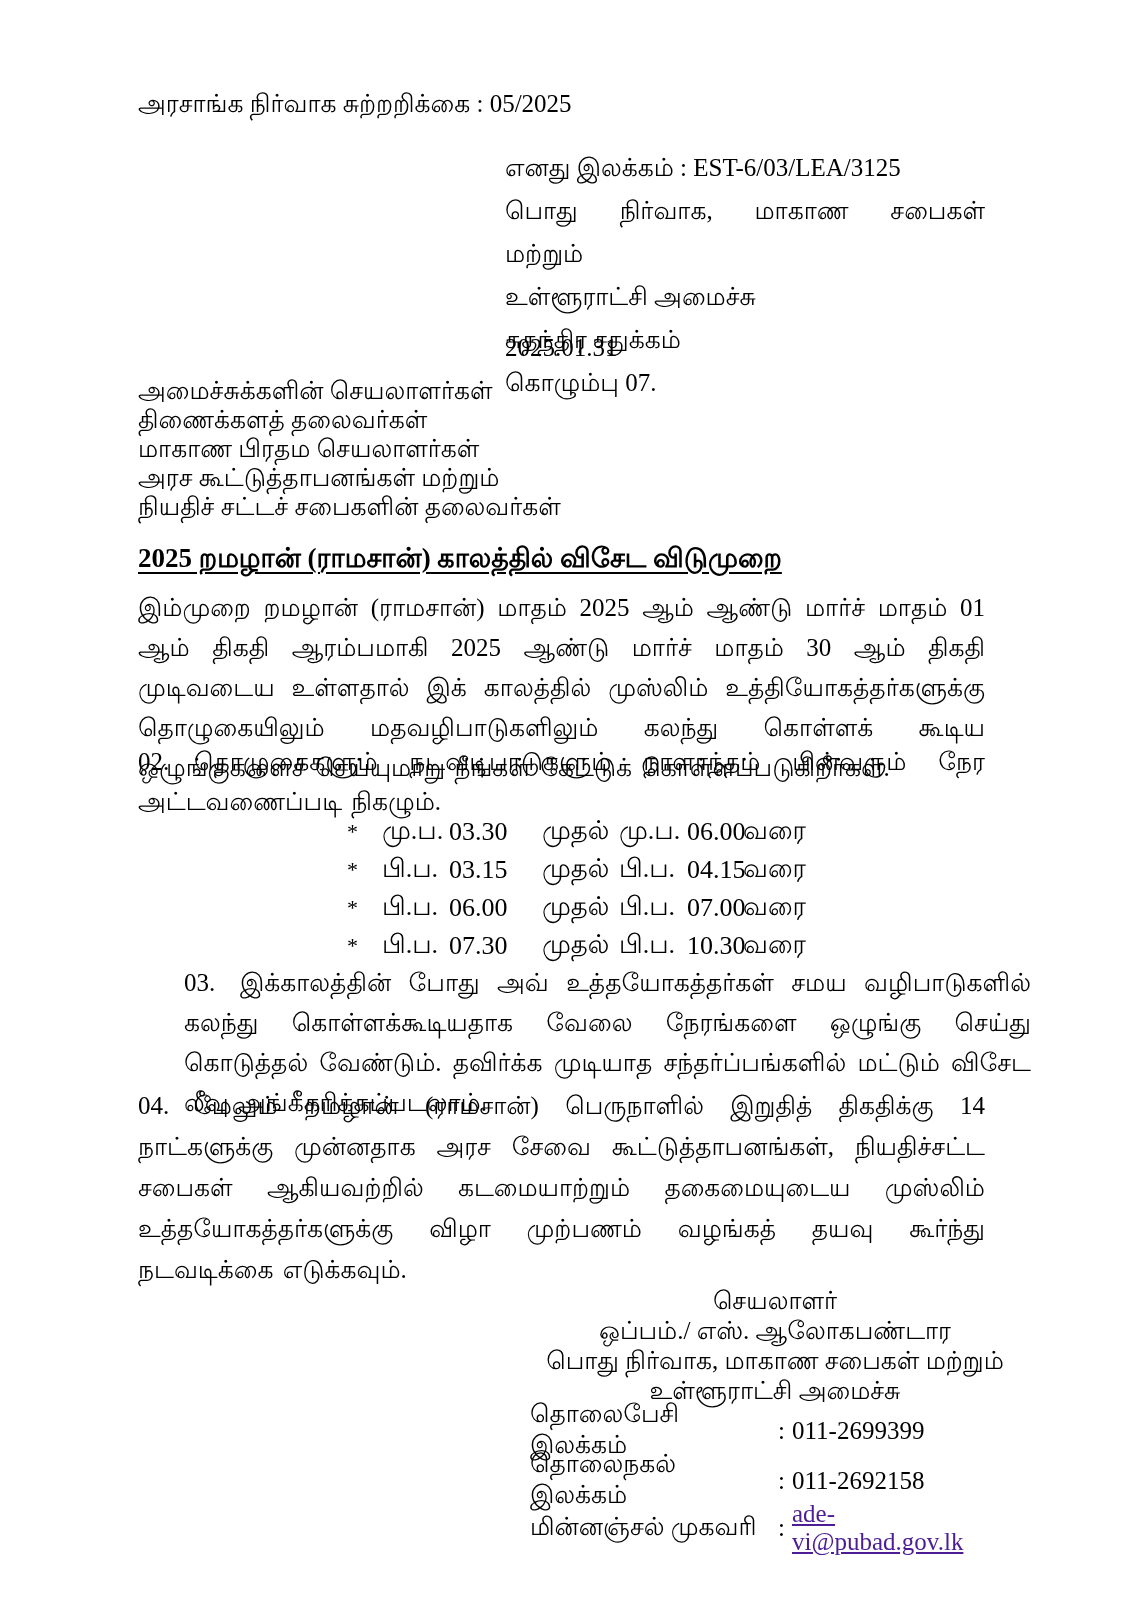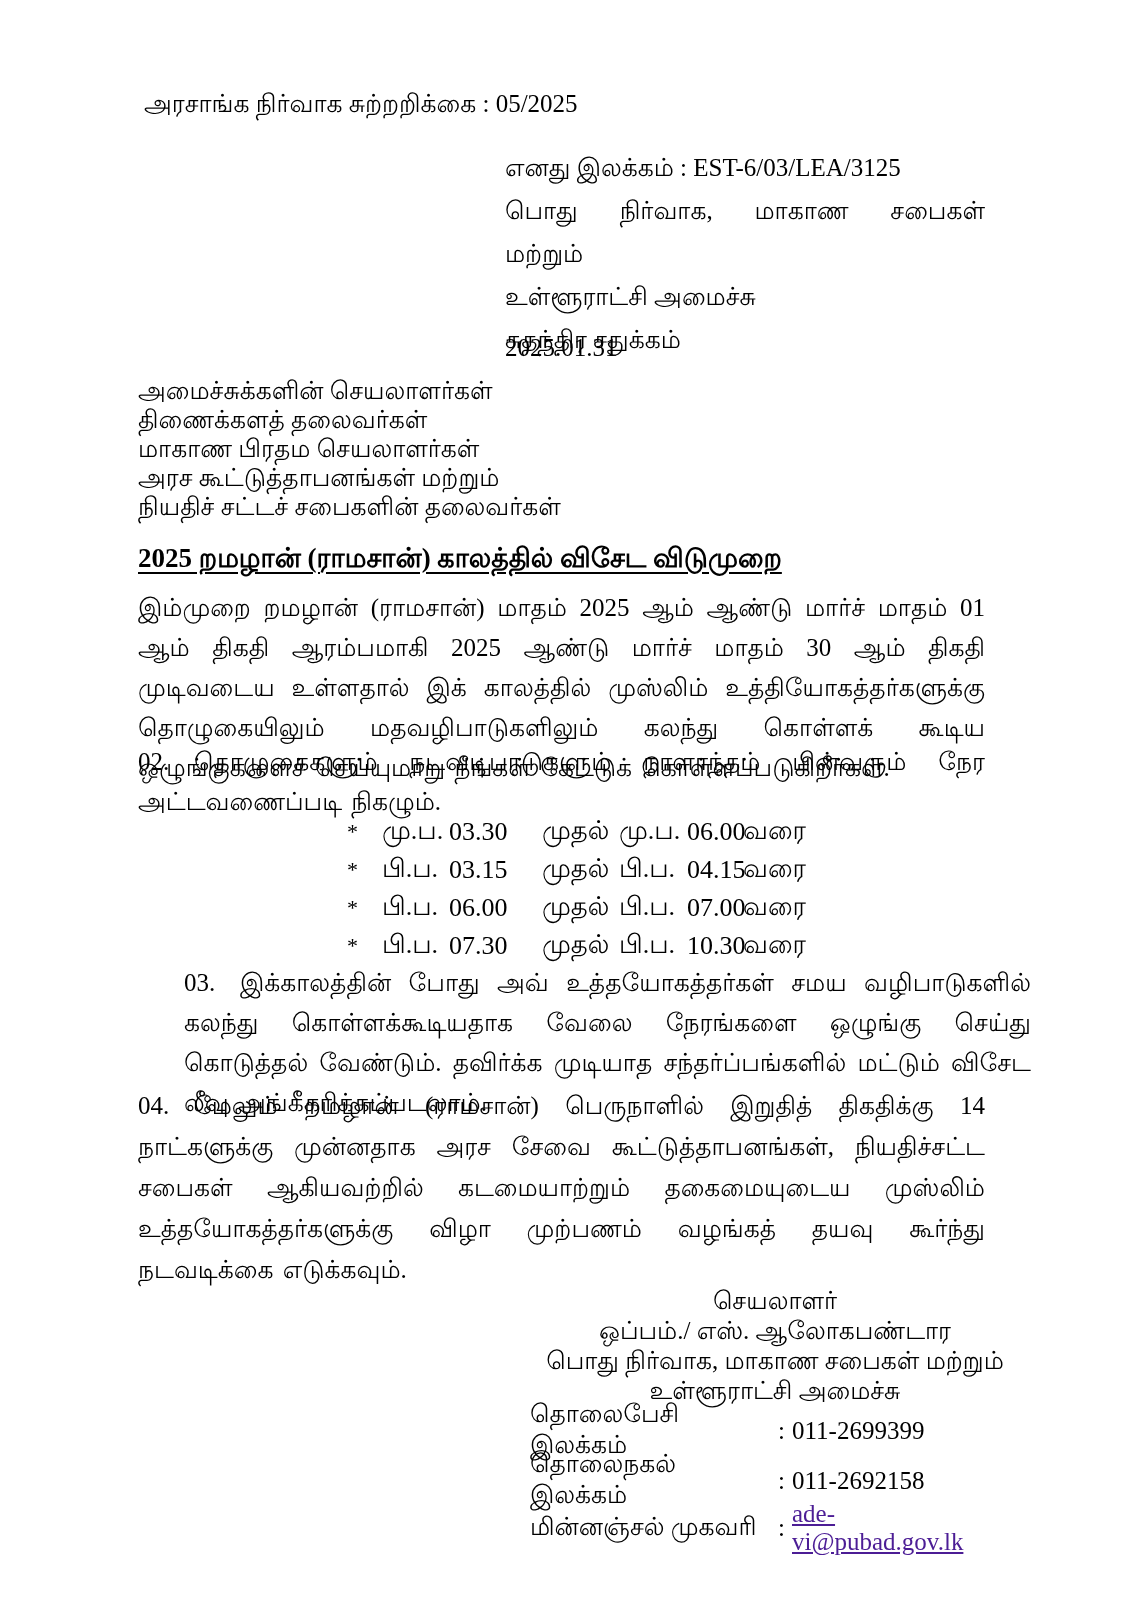--- a/index.html
+++ b/index.html
@@ -9,21 +9,21 @@
     height: 1600px;
     margin: 0 auto;
     background: #ffffff;
     color: #000000;
     font-family: "Liberation Serif", "DejaVu Serif", serif;
     font-size: 25px;
     overflow: hidden;
   }
   .abs { position: absolute; }
 
-  .circular-no { left: 144px; top: 90px; font-size: 25px; }
+  .circular-no { left: 138px; top: 90px; font-size: 25px; }
 
   .sender { left: 505px; top: 146px; width: 480px; line-height: 43px; }
   .sender .justify-line { text-align: justify; text-align-last: justify; word-spacing: 6px; }
 
   .date-line { left: 505px; top: 334px; }
 
   .addressees { left: 138px; top: 376px; line-height: 29px; }
 
   .doc-title {
     left: 138px; top: 543px; width: 847px;
@@ -56,20 +56,21 @@
 
 <div class="page">
 
   <div class="abs circular-no">அரசாங்க நிர்வாக சுற்றறிக்கை : 05/2025</div>
 
   <div class="abs sender">
     <div>எனது இலக்கம் : EST-6/03/LEA/3125</div>
     <div class="justify-line">பொது நிர்வாக, மாகாண சபைகள் மற்றும்</div>
     <div>உள்ளூராட்சி அமைச்சு</div>
     <div>சுதந்திர சதுக்கம்</div>
+    <div>கொழும்பு 07.</div>
   </div>
 
   <div class="abs date-line">2025.01.31</div>
 
   <div class="abs addressees">
     <div>அமைச்சுக்களின் செயலாளர்கள்</div>
     <div>திணைக்களத் தலைவர்கள்</div>
     <div>மாகாண பிரதம செயலாளர்கள்</div>
     <div>அரச கூட்டுத்தாபனங்கள் மற்றும்</div>
     <div>நியதிச் சட்டச் சபைகளின் தலைவர்கள்</div>

